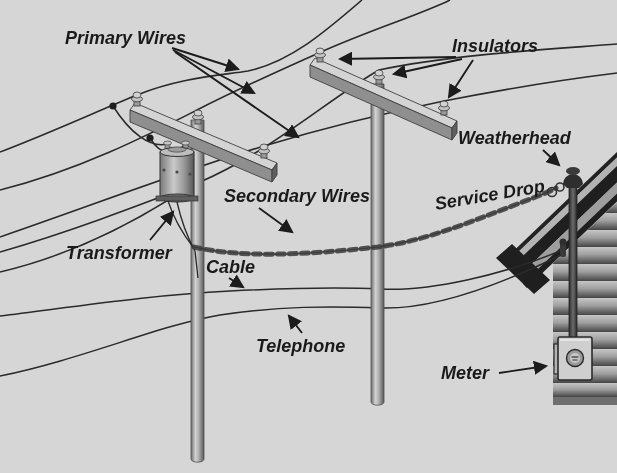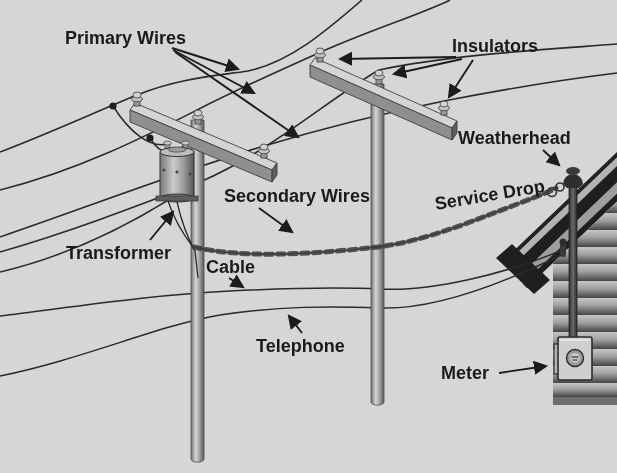--- a/index.html
+++ b/index.html
@@ -1,17 +1,17 @@
 <!DOCTYPE html>
 <html><head>
 <meta charset="utf-8">
 <style>
   html,body{margin:0;padding:0;background:#d6d6d6;}
   .stage{position:relative;width:617px;height:473px;overflow:hidden;background:#d6d6d6;
-         font-family:"Liberation Sans",sans-serif;}
+         font-family:"Liberation Sans",sans-serif;font-style:italic;}
   svg{display:block;}
   text{font-family:"Liberation Sans",sans-serif;font-weight:700;fill:#1a1a1a;}
 </style>
 </head>
 <body>
 
 <div class="stage">
 <svg width="617" height="473" viewBox="0 0 617 473">
   <defs>
     <marker id="ah" viewBox="0 0 10 10" refX="8.5" refY="5" markerWidth="7.5" markerHeight="7.5" orient="auto-start-reverse">

